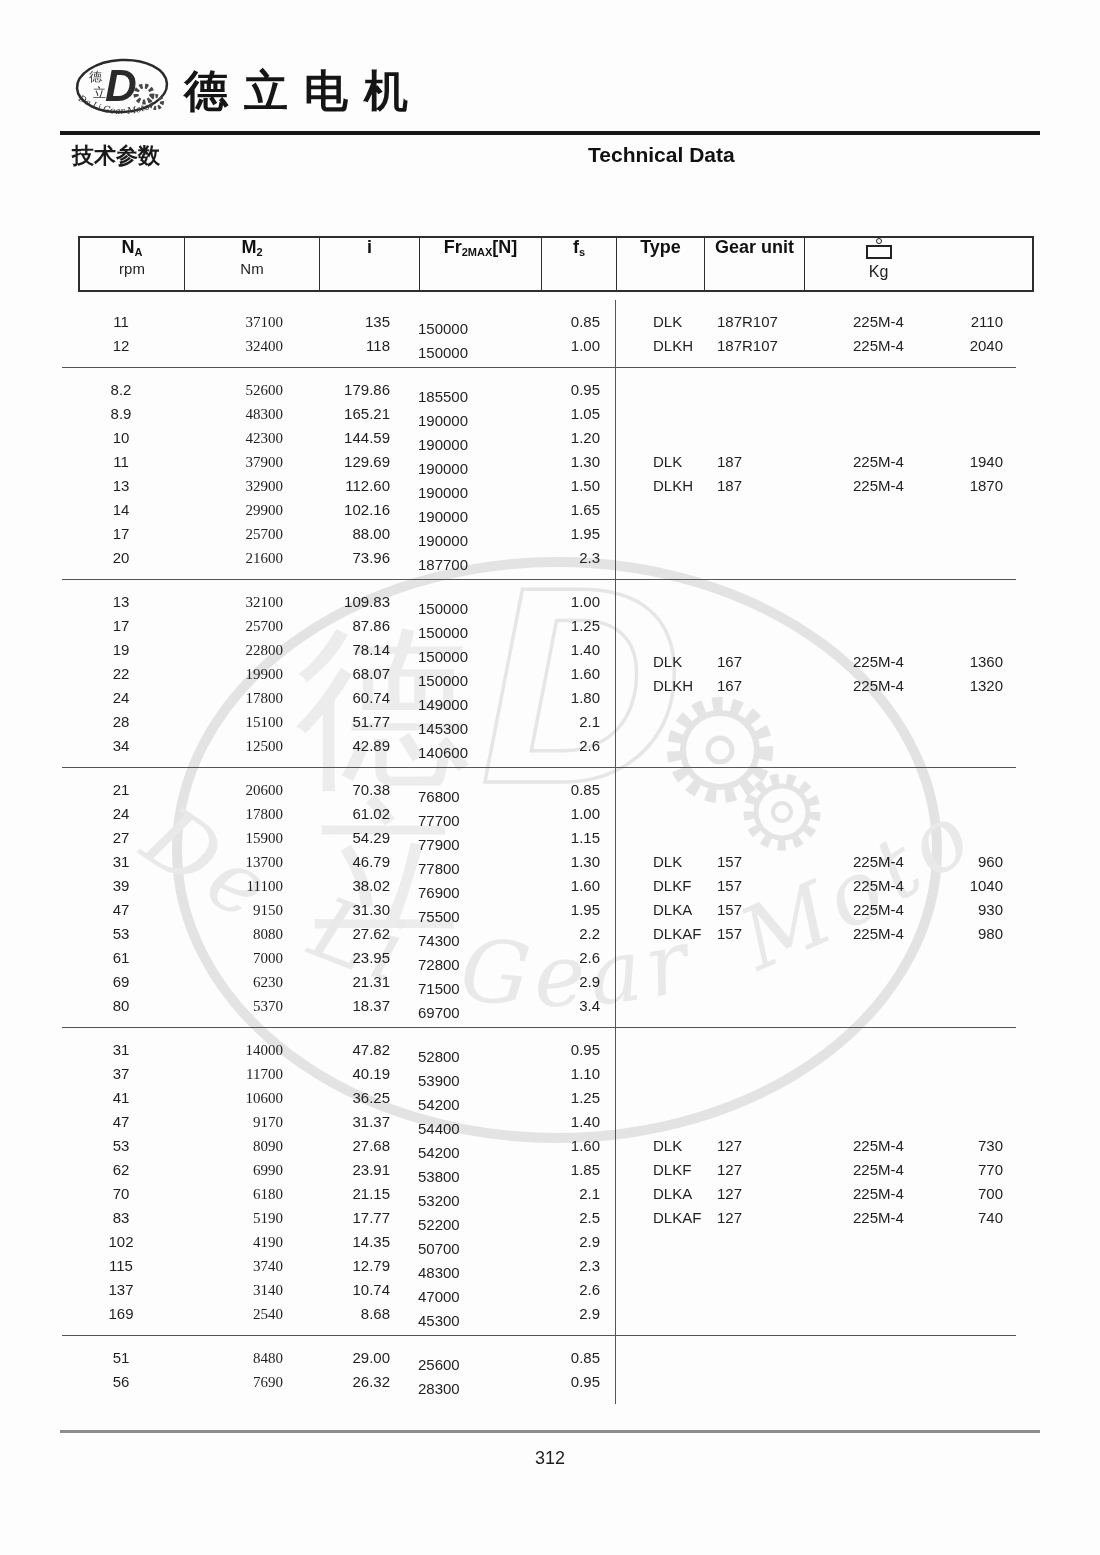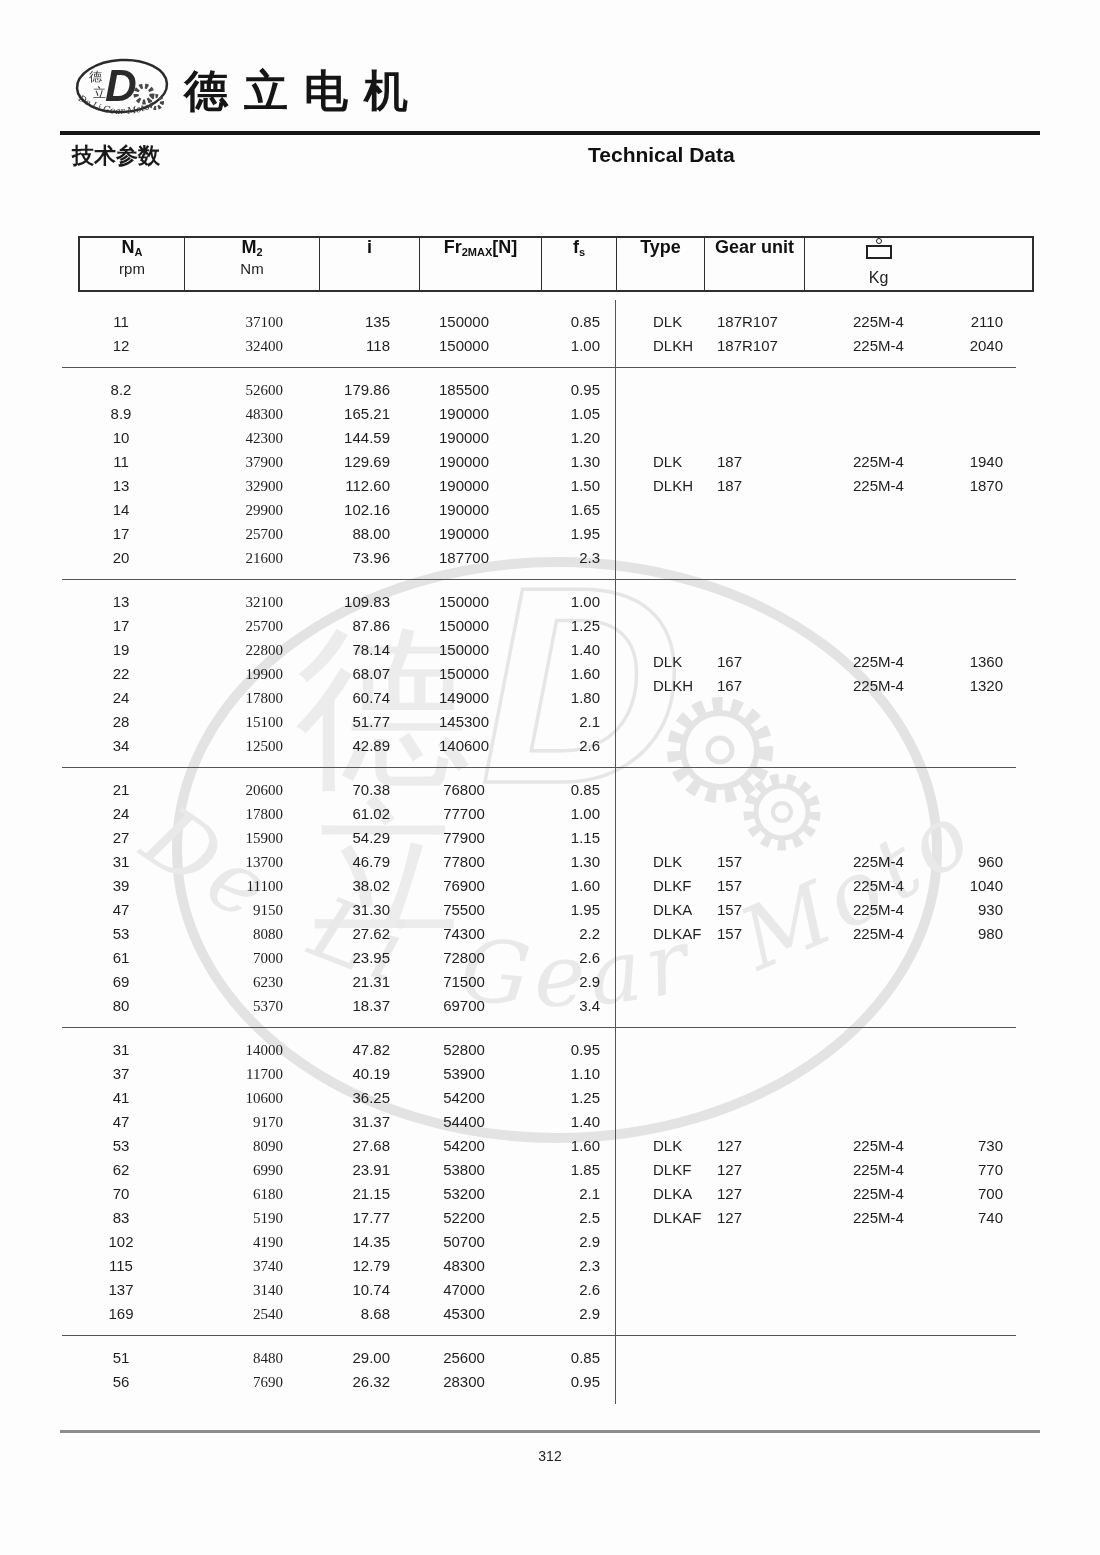--- a/index.html
+++ b/index.html
@@ -33,51 +33,51 @@
     border:2px solid #2e2e2e; z-index:1;
   }
   .hcell { border-right:1.5px solid #2e2e2e; display:flex; flex-direction:column; align-items:center; }
   .hcell:last-child { border-right:none; }
   .hmain { font-size:18px; font-weight:bold; color:#111; line-height:1.05; white-space:nowrap; }
   .hsub  { font-size:11px; font-weight:bold; vertical-align:-3px; }
   .hunit { font-size:15px; font-weight:400; color:#222; margin-top:1px; }
   .hunit:empty { display:none; }
   .w-circle { width:6px; height:6px; border:1.5px solid #222; border-radius:50%; }
   .w-rect   { width:26px; height:14px; border:2px solid #222; margin-top:1px; }
-  .kg-label { font-size:16px; margin-top:10px; }
+  .kg-label { font-size:16px; margin-top:4px; }
   
   .tbody { position:absolute; left:62px; top:300px; width:968px; z-index:1; }
   .vdivider { position:absolute; left:553px; top:0; bottom:0; width:1px; background:#555; }
   .group { position:relative; padding:10px 0 10px 16px; }
   .group:not(:last-child)::after {
     content:""; position:absolute; left:0; right:14px; bottom:0; height:1px; background:#555;
   }
   .drow {
     display:grid; grid-template-columns:105px 135px 100px 122px 75px;
     height:24px; line-height:24px; font-size:15px; color:#1f1f1f;
   }
   .c0 { text-align:center; padding-right:19px; }
   .c1 { text-align:right;  padding-right:35px;font-family:Liberation Serif, serif; }
   .c2 { text-align:right;  padding-right:28px; }
-  .c3 { text-align:center;  padding-right:30px; }
+  .c3 { text-align:left;  padding-right:30px;margin-top:7px; }
   .c4 { text-align:right;  padding-right:15px; }
   .type-panel { position:absolute; left:553px; top:50%; transform:translateY(-50%); }
   .trow {
     display:grid; grid-template-columns:88px 100px 147px 80px;
     height:24px; line-height:24px; font-size:15px; color:#1f1f1f;
   }
   .t-type  { padding-left:38px; }
   .t-gear  { padding-left:14px; }
   .t-motor { padding-left:50px; }
   .t-kg    { text-align:right; padding-right:27px; }
   
   .watermark { position:absolute; left:60px; top:520px; width:980px; height:660px; z-index:0; }
   
   .foot-rule { position:absolute; left:60px; top:1430px; width:980px; height:3px; background:#8d8d8d; }
-  .page-num  { position:absolute; left:0; top:1448px; width:1100px; text-align:center; font-size:14px; color:#1f1f1f; }
+  .page-num  { position:absolute; left:0; top:1448px; width:1100px; text-align:center; font-size:18px; color:#1f1f1f; }
 </style>
 </head>
 <body>
 
 <div class="page">
 
   <svg class="logo" viewBox="0 0 110 82">
     <ellipse cx="50" cy="36" rx="45" ry="26" fill="none" stroke="#2a2a2a" stroke-width="2.5" transform="rotate(-3 50 36)"></ellipse>
     <text x="17" y="31" font-size="13" fill="#333" font-family="DejaVu Serif,serif">德</text>
     <text x="21" y="47" font-size="13" fill="#333" font-family="DejaVu Serif,serif">立</text>

